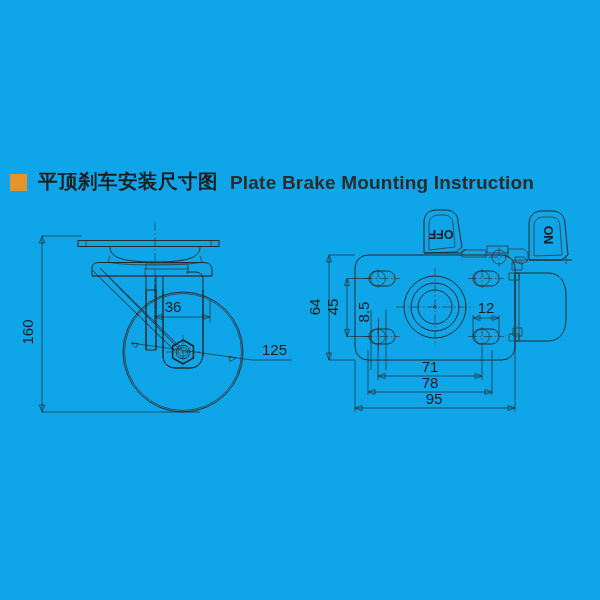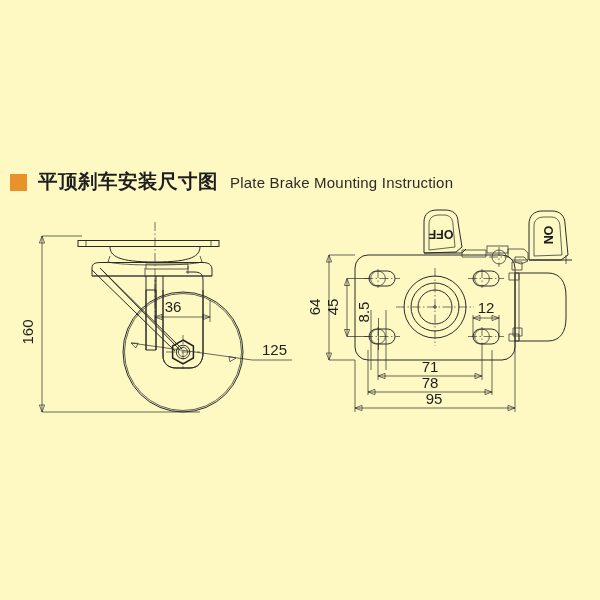--- a/index.html
+++ b/index.html
@@ -13,21 +13,21 @@
     overflow: hidden;
     font-family: "Liberation Sans", sans-serif;
     color: #231f20;
     position: relative;
   }
   #page {
     position: absolute;
     left: 0; top: 0;
     width: 600px;
     height: 600px;
-    background: #fef9c3;
+    background: #0ea5e9;
   }
 
   
   .title-row {
     position: absolute;
     left: 10px;
     top: 168px;
     display: flex;
     align-items: center;
     height: 28px;
@@ -41,22 +41,22 @@
   }
   .title-cn {
     font-size: 19.5px;
     font-weight: 600;
     letter-spacing: 0.5px;
     white-space: nowrap;
     color: #1d1d1d;
     line-height: 1;
   }
   .title-en {
-    font-size: 15px;
-    font-weight: 400;
+    font-size: 19px;
+    font-weight: 700;
     white-space: nowrap;
     margin-left: 12px;
     color: #2b2b2b;
     letter-spacing: 0.2px;
     line-height: 1;
   }
 
   
   #drawing {
     position: absolute;

